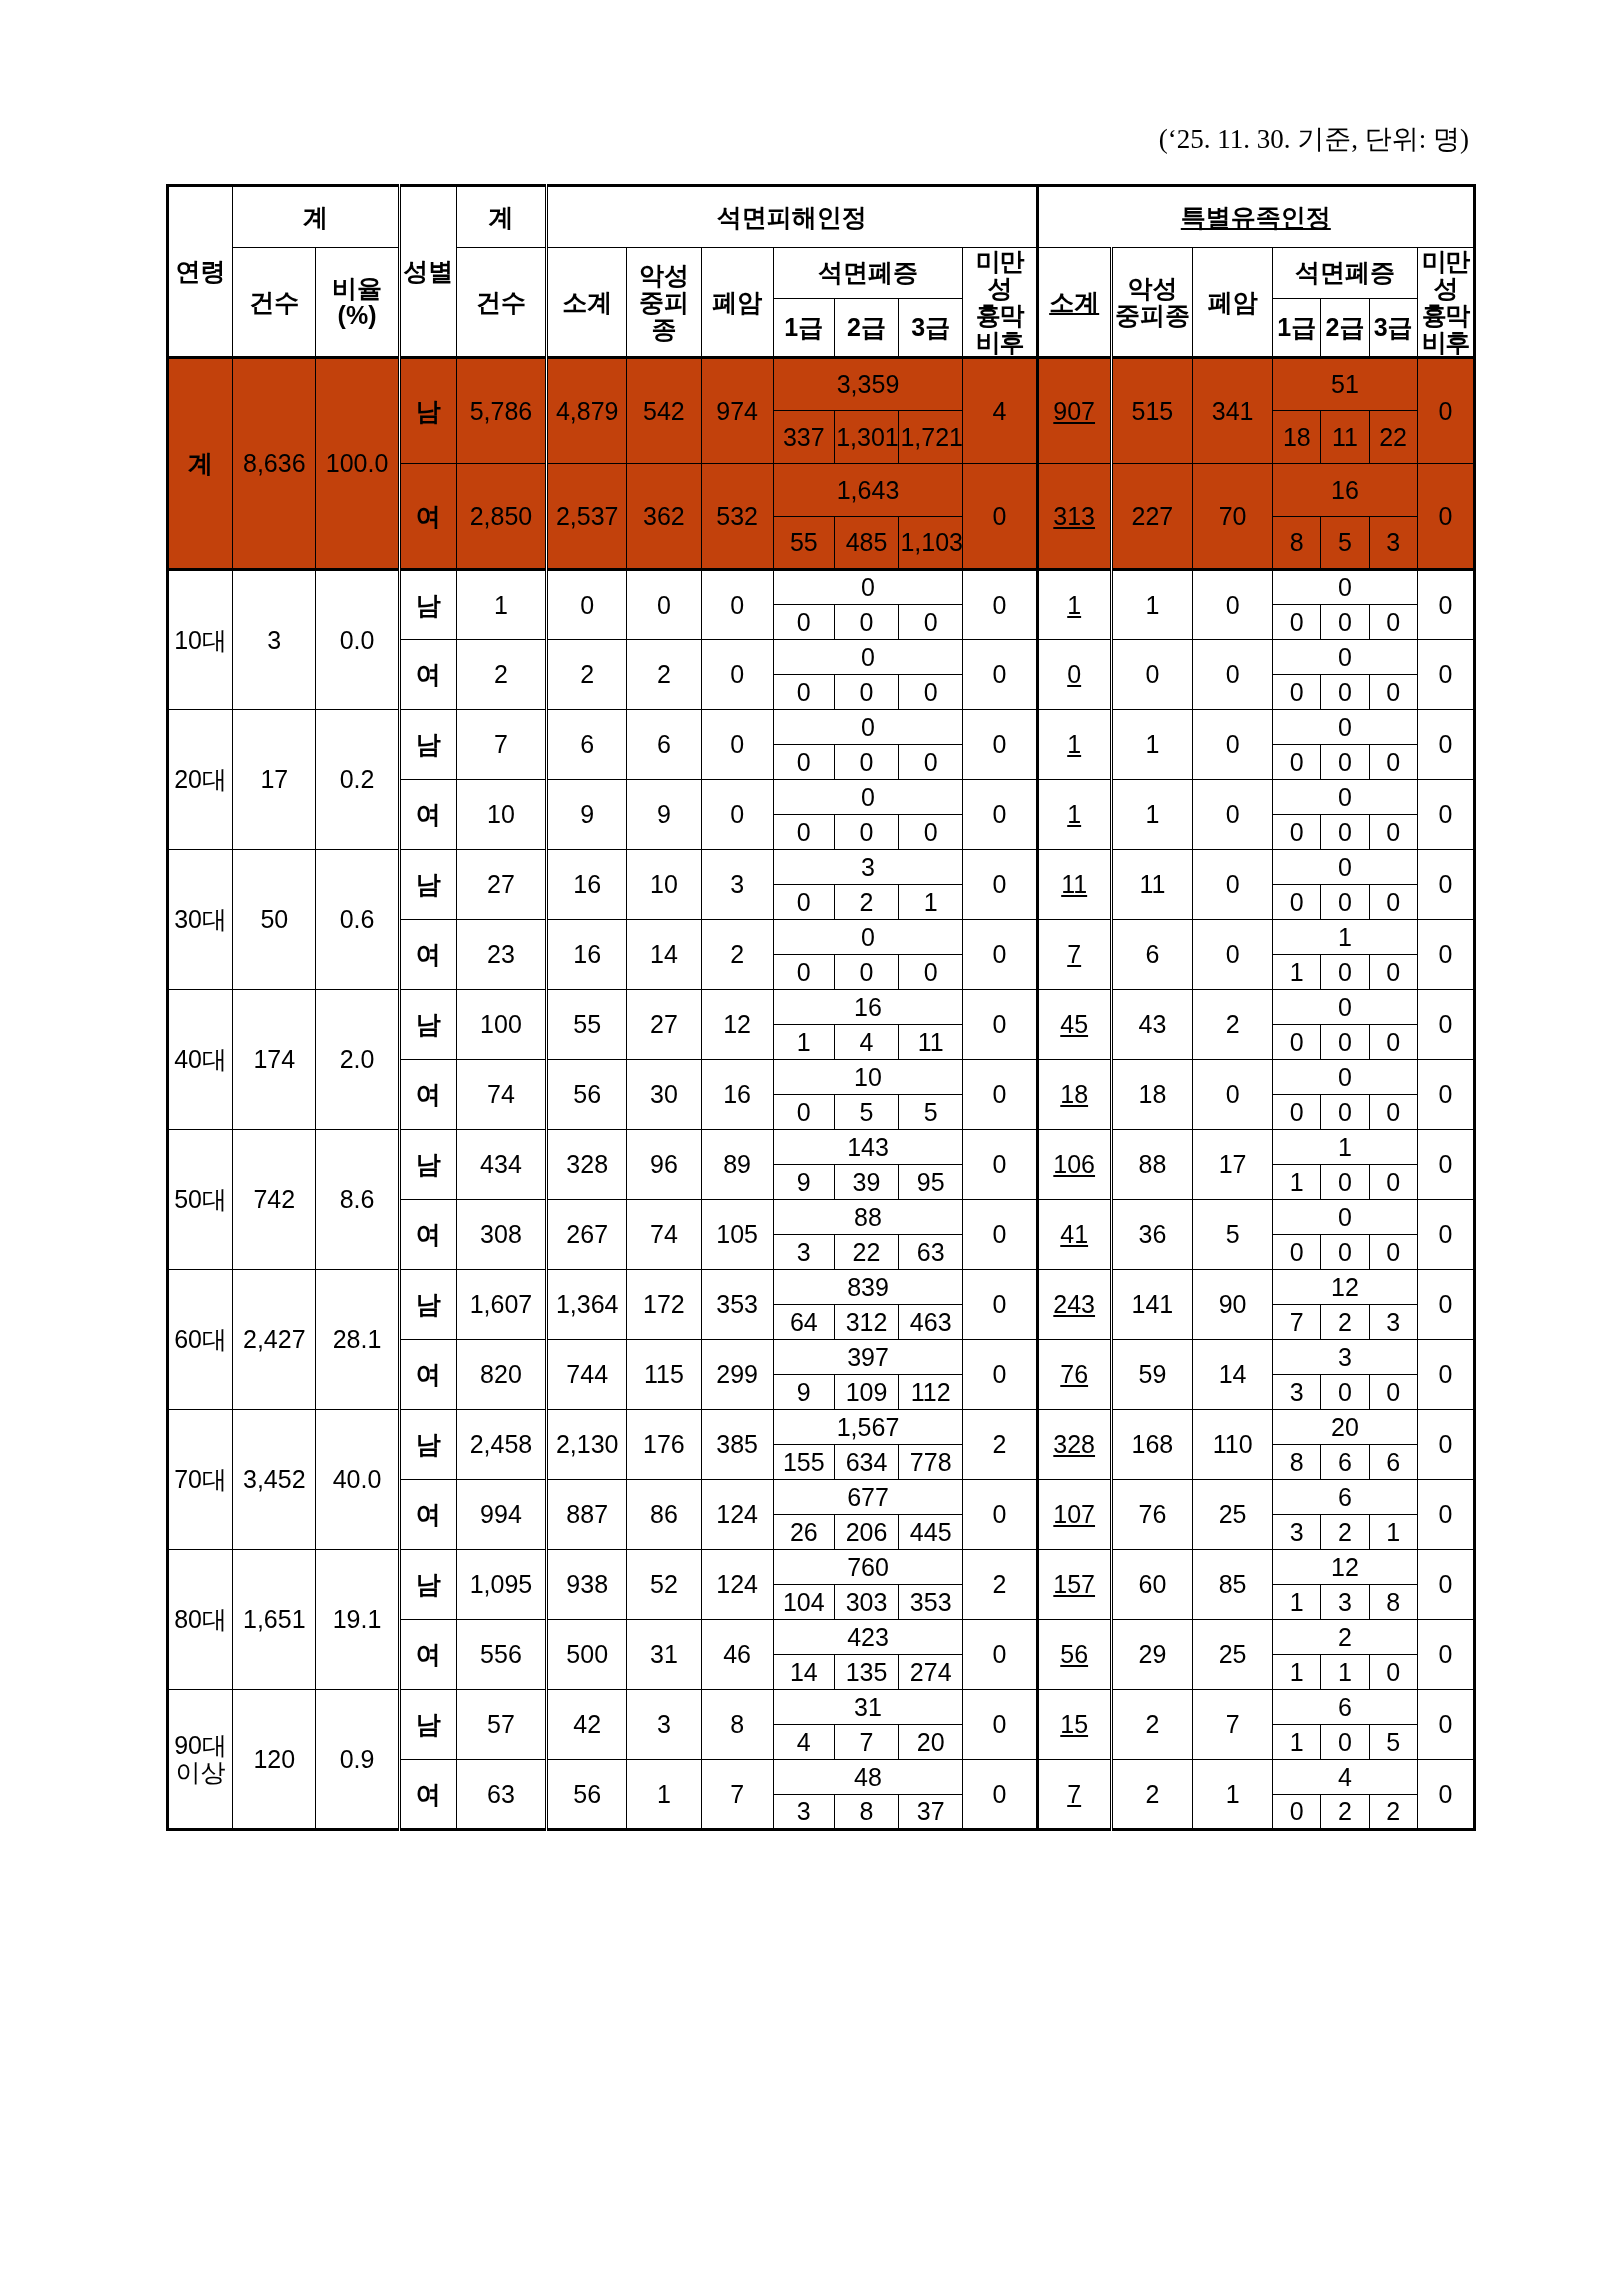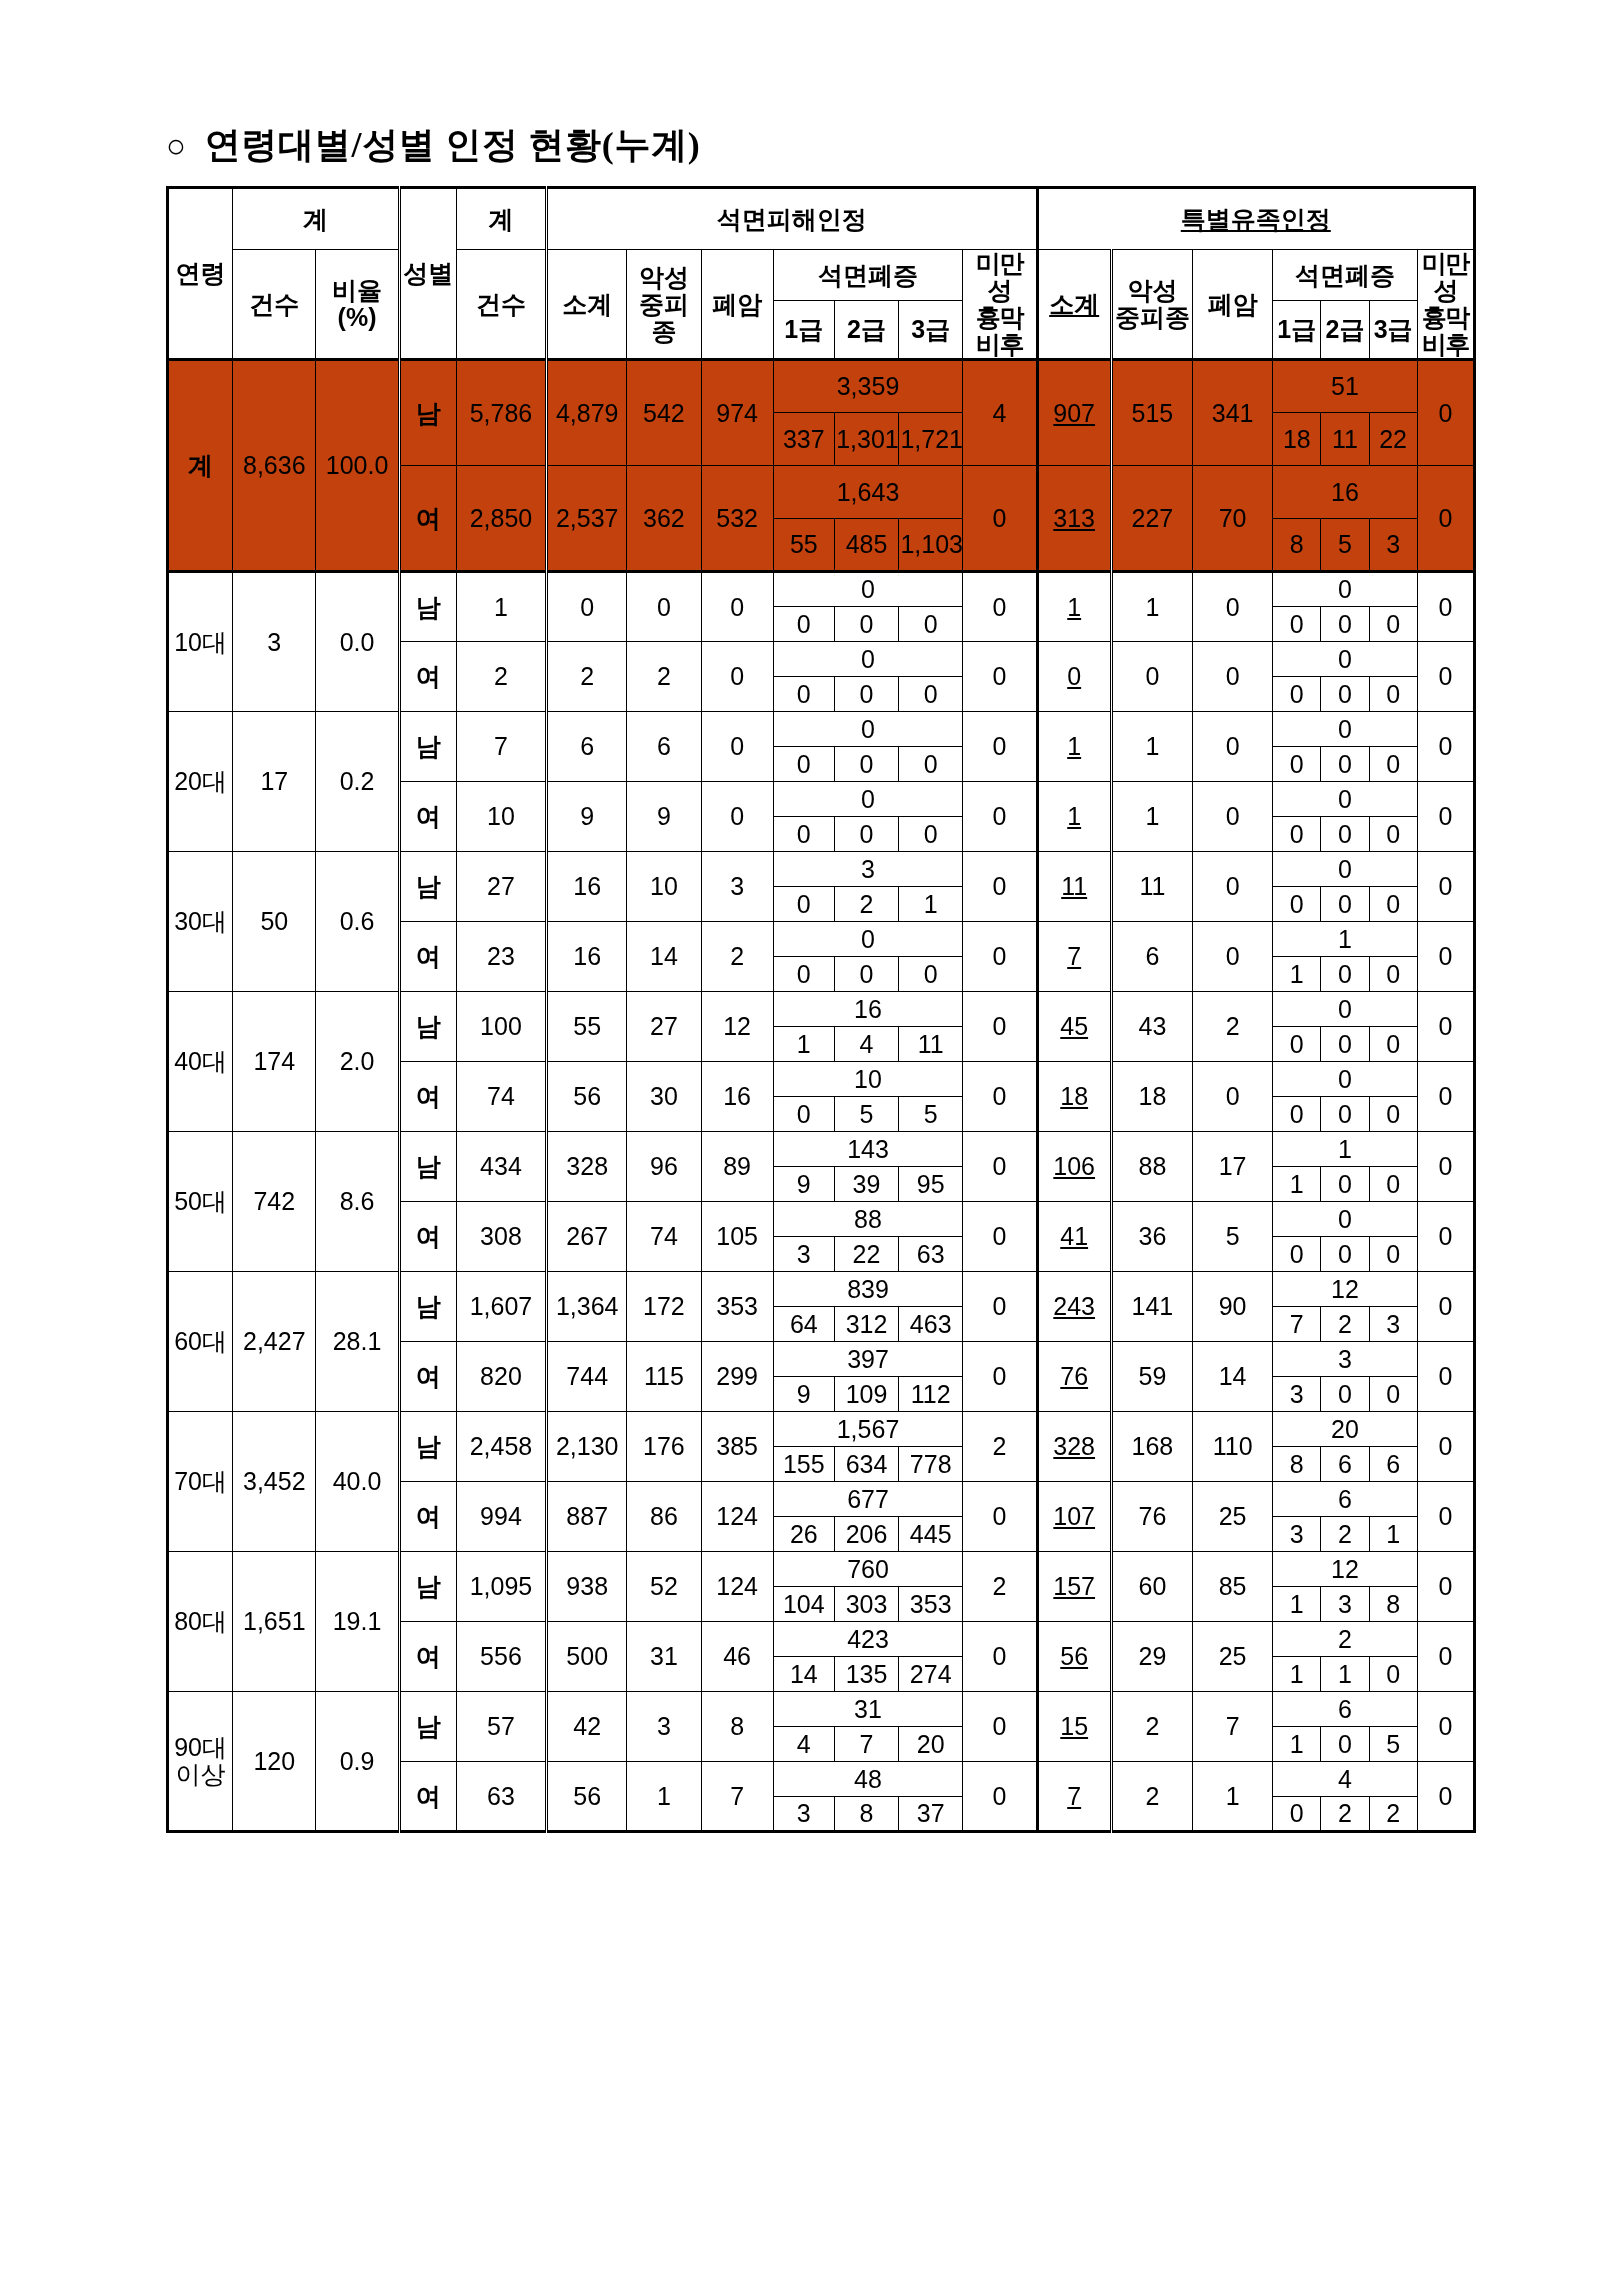--- a/index.html
+++ b/index.html
@@ -48,24 +48,22 @@
   .footnote{
     margin-top:112px;
     font-weight:bold;font-size:31px;letter-spacing:0.3px;
   }
 </style>
 </head>
 <body>
 
 <div class="page">
 
-  <div class="title-row">
-    <span class="bullet">○</span><span>연령대별/성별 인정 현황(누계)</span>
-  </div>
-
+
+  <div class="date-note">(‘25. 11. 30. 기준, 단위: 명)</div>
 
   <table class="stat">
     <colgroup>
       <col style="width:65px">
         <col style="width:83px">
         <col style="width:83px">
       <col style="width:57px">
         <col style="width:90px">
       <col style="width:80px">
         <col style="width:74px">

